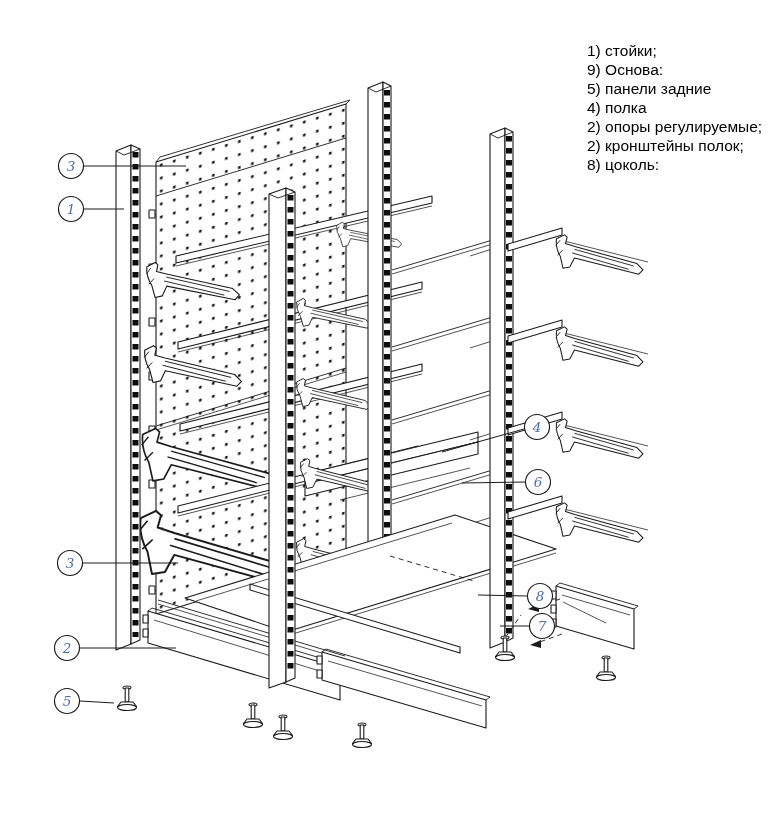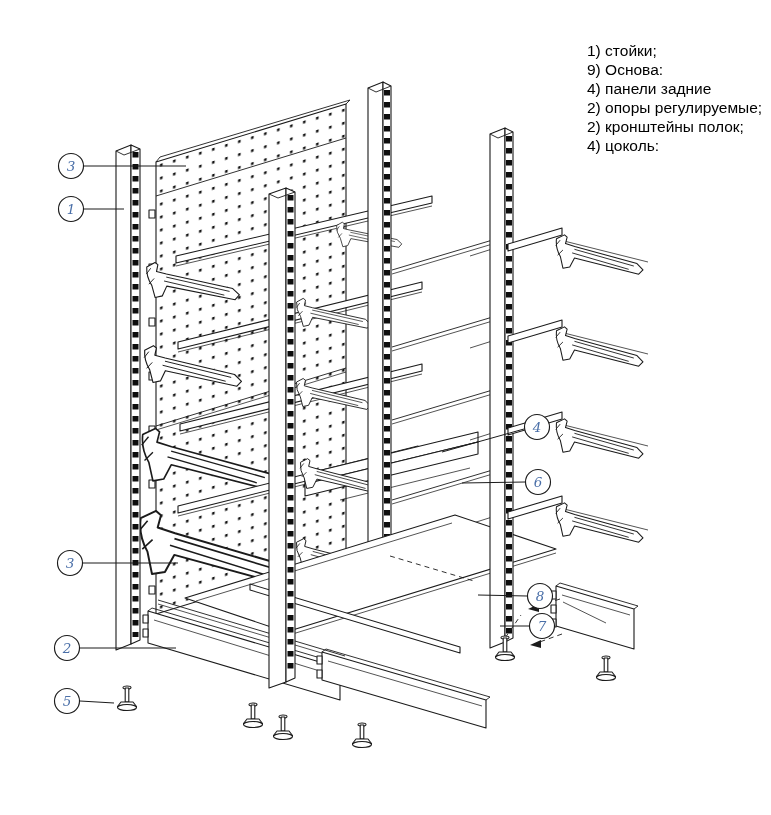--- a/index.html
+++ b/index.html
@@ -275,17 +275,18 @@
       <line class="leader" x1="529" y1="626" x2="500" y2="626"></line>
       <circle class="callout-circle" cx="542" cy="626" r="12.5"></circle>
       <text class="callout-num" x="542" y="631">7</text>
     </g>
   </g>
 </svg>
 
 <div class="legend">
   <div>1) стойки;</div>
   <div>9) Основа:</div>
-  <div>4) панели задние</div>
+  <div>5) панели задние</div>
+  <div>4) полка</div>
   <div>2) опоры регулируемые;</div>
   <div>2) кронштейны полок;</div>
-  <div>4) цоколь:</div>
+  <div>8) цоколь:</div>
 </div>
 
 </body></html>

